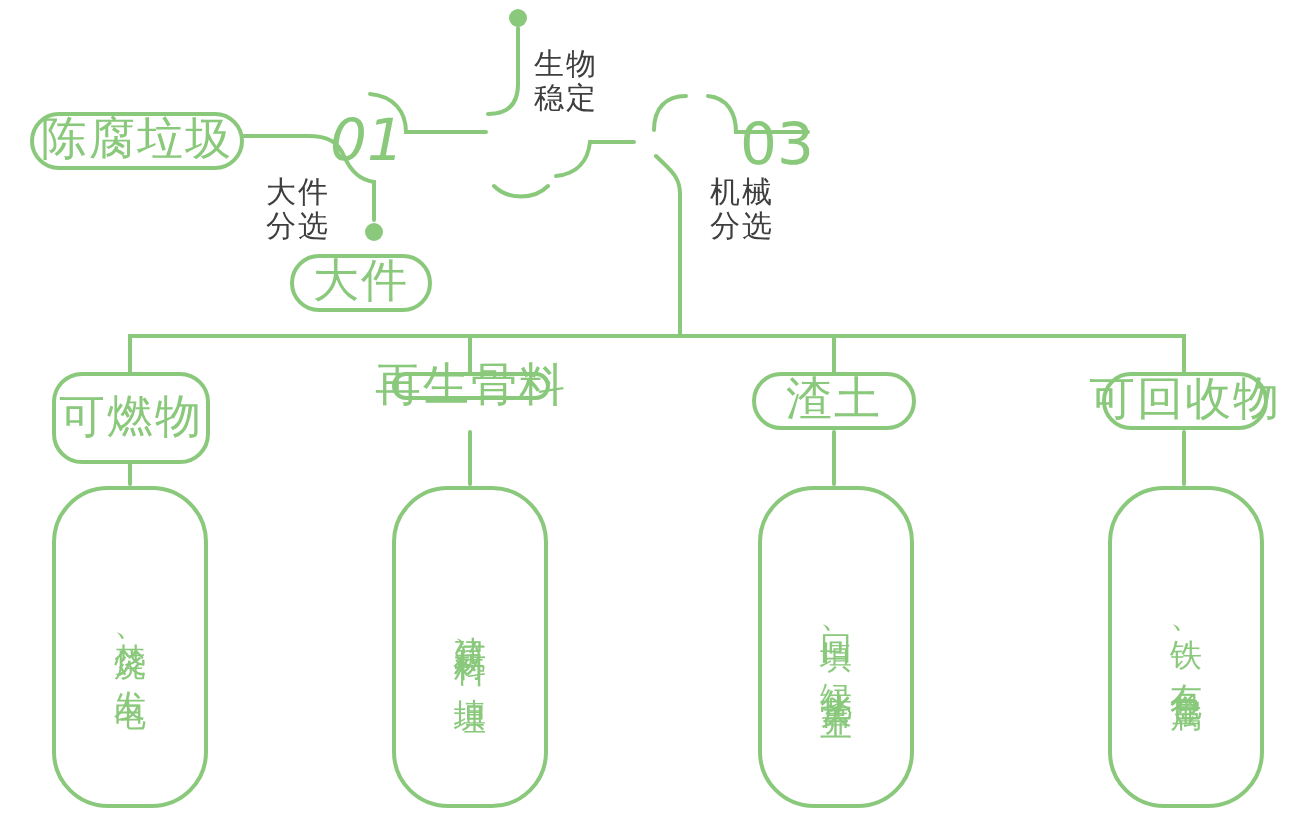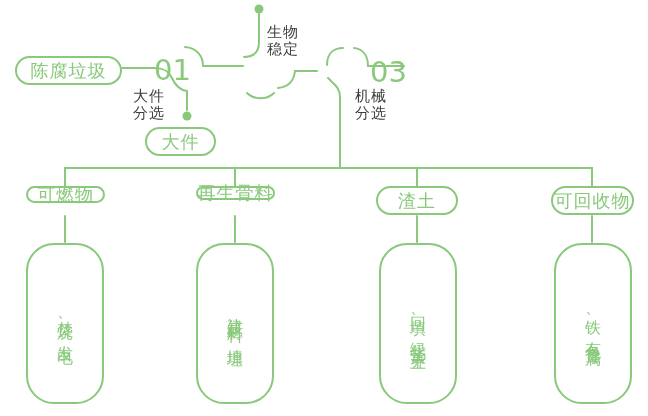--- a/index.html
+++ b/index.html
@@ -18,21 +18,21 @@
   .ln{fill:none;stroke:var(--accent-green);stroke-width:2;stroke-linecap:round;}
   .dot{fill:var(--accent-green);stroke:none;}
 
   .abs{position:absolute;}
 
   .pill{
     border:2px solid var(--accent-green);
     border-radius:15px;
     color:var(--accent-green);
     display:flex;align-items:center;justify-content:center;
-    font-size:18px;line-height:1;letter-spacing:1px;
+    font-size:23px;line-height:1;letter-spacing:1px;
     background:var(--background);
     white-space:nowrap;
   }
 
   .step-number{
     color:var(--accent-green);
     font-size:29px;line-height:32px;
     font-weight:400;letter-spacing:0;
   }
 
@@ -78,33 +78,33 @@
     <path class="ln" d="M235,168 L235,186"></path>
     <path class="ln" d="M417,168 L417,186"></path>
     <path class="ln" d="M65,216 L65,242"></path>
     <path class="ln" d="M235,216 L235,242"></path>
     <path class="ln" d="M417,216 L417,242"></path>
     <path class="ln" d="M592,216 L592,242"></path>
   </svg>
 
   <div class="pill abs" style="left:15px;top:56px;width:107px;height:29px;">陈腐垃圾</div>
 
-  <div class="step-number abs" style="left:154px;top:54px;">01</div>
+  <div class="step-number abs" style="left:165px;top:54px;font-style:italic;">01</div>
   <div class="step-number abs" style="left:322px;top:56px;margin-left:48px;">03</div>
 
   <div class="step-label abs" style="left:133px;top:88px;">大件
 分选</div>
   <div class="step-label abs" style="left:267px;top:24px;">生物
 稳定</div>
   <div class="step-label abs" style="left:355px;top:88px;text-align:right;">机械
 分选</div>
 
   <div class="pill abs" style="left:145px;top:127px;width:71px;height:29px;">大件</div>
 
-  <div class="pill abs" style="left:26px;top:186px;width:79px;height:17px;">可燃物</div>
+  <div class="pill abs" style="left:26px;top:186px;width:79px;height:46px;">可燃物</div>
   <div class="pill abs" style="left:196px;top:186px;width:79px;height:14px;">再生骨料</div>
   <div class="pill abs" style="left:551px;top:186px;width:83px;height:29px;">可回收物</div>
   <div class="pill abs" style="left:376px;top:186px;width:82px;height:29px;">渣土</div>
 
   <div class="outbox abs" style="left:26px;top:243px;width:78px;height:161px;">
     <span class="vtext">焚烧、发电</span>
   </div>
   <div class="outbox abs" style="left:196px;top:243px;width:78px;height:161px;">
     <span class="vtext">建筑材料、填埋</span>
   </div>

